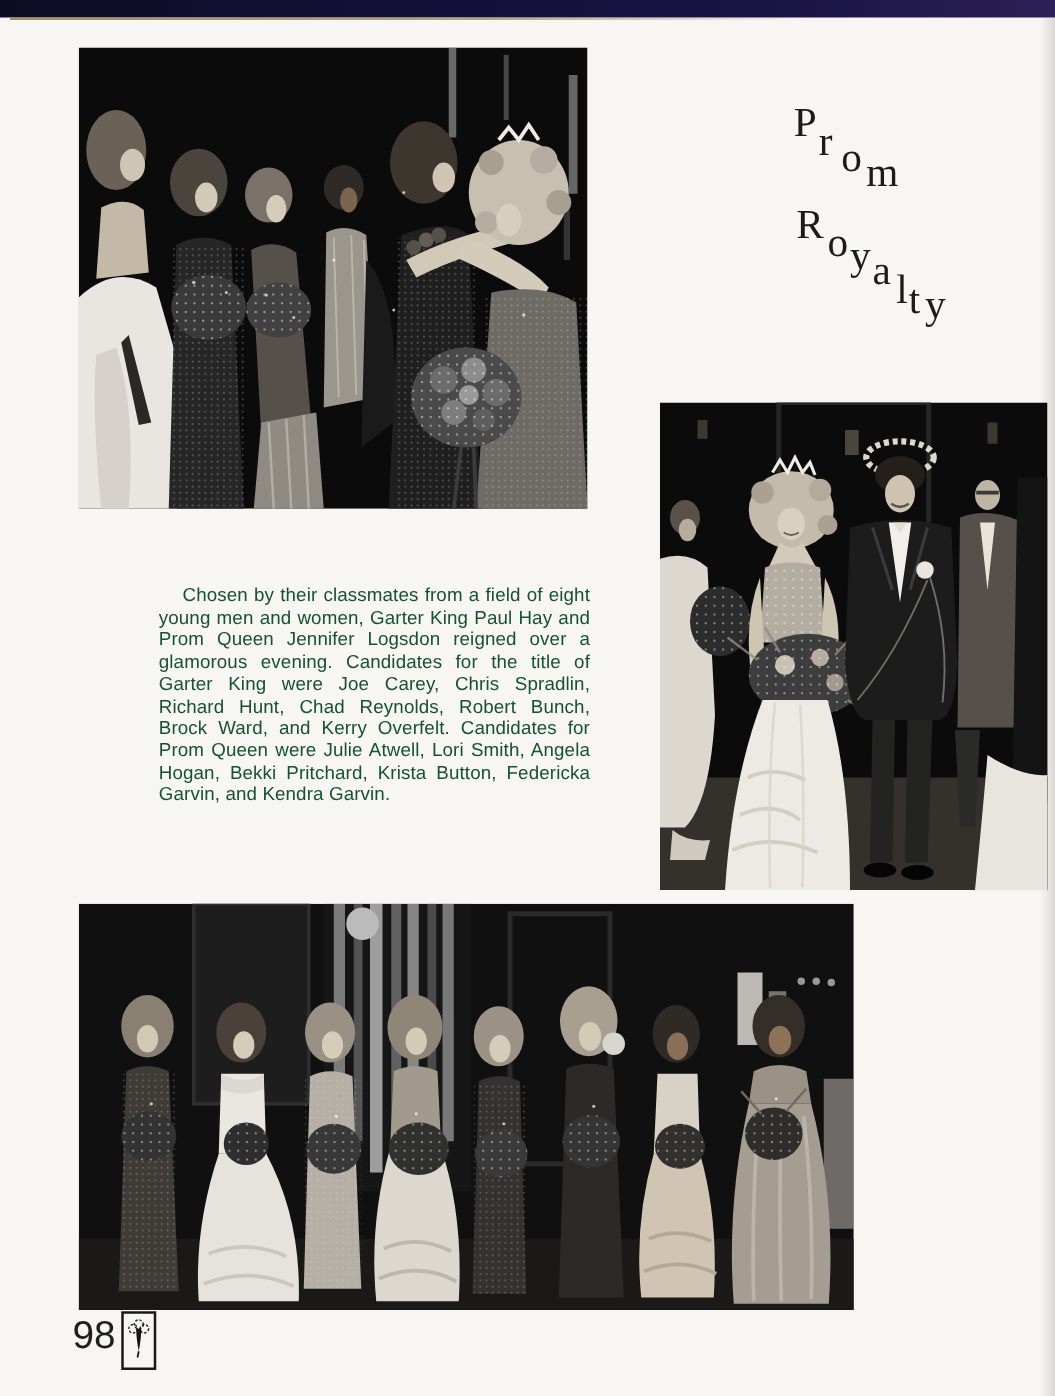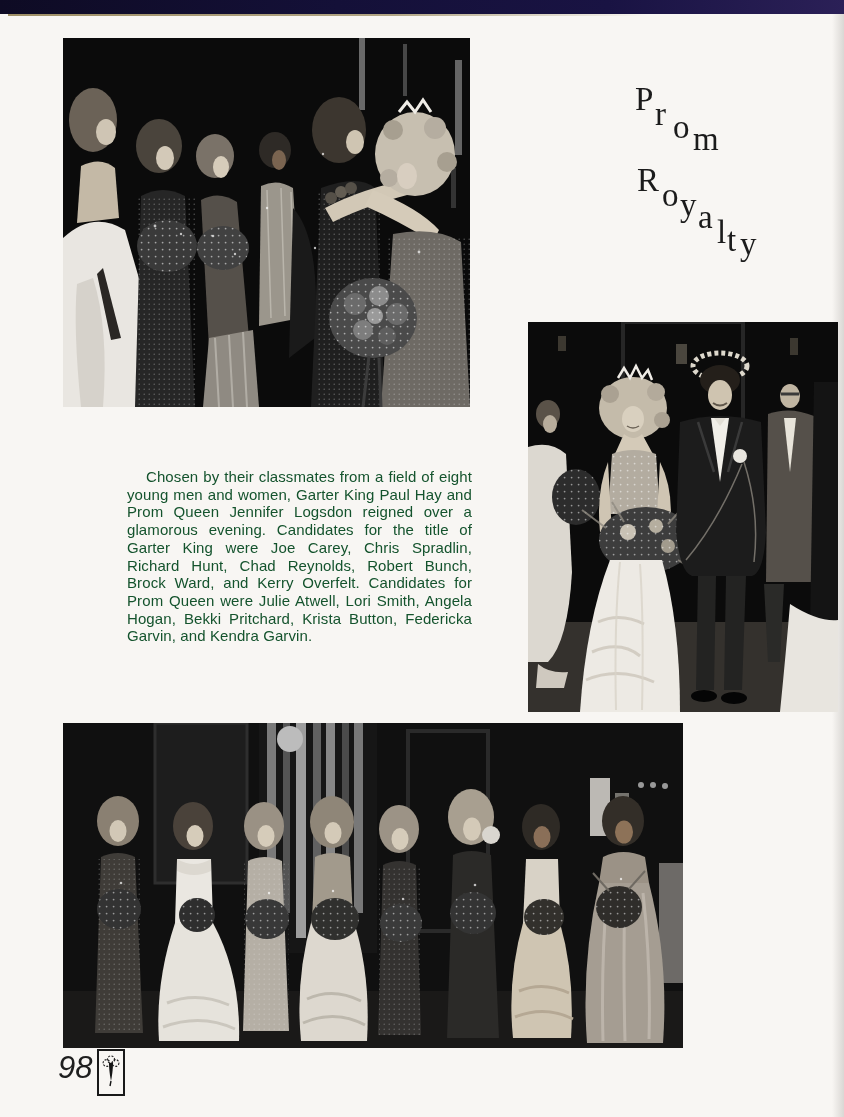--- a/index.html
+++ b/index.html
@@ -38,21 +38,21 @@
     color: #1b1b1b;
   }
   .article {
     position: absolute; left: 127px; top: 468px; width: 345px;
     font-size: 15px; line-height: 17.7px; color: #14532d;
     text-align: justify; text-indent: 19px;
     letter-spacing: 0.1px;
   }
   .folio-number {
     position: absolute; left: 58px; top: 1052px;
-    font-size: 31px; color: #1e1e1e; line-height: 1; font-style: italic;
+    font-size: 31px; color: #1e1e1e; line-height: 1;
   }
   .folio-logo {
     position: absolute; left: 97px; top: 1049px; width: 28px; height: 47px;
     border: 2px solid #191919; background: #f8f6f3;
     display: flex; align-items: center; justify-content: center;
   }
 </style>
 </head>
 <body>
 

